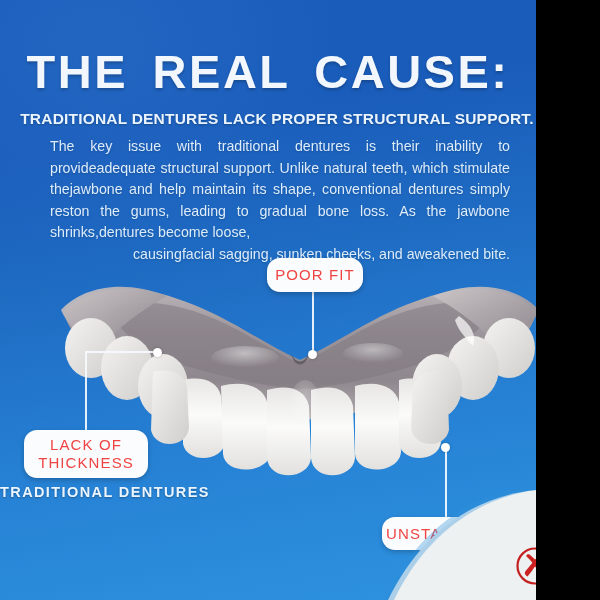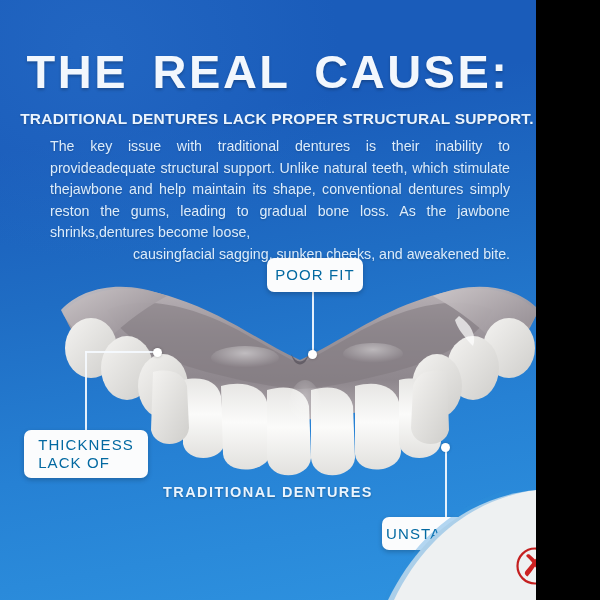--- a/index.html
+++ b/index.html
@@ -76,38 +76,38 @@
     top: 276px;
     width: 490px;
     height: 215px;
   }
   .denture-wrap svg { display: block; width: 100%; height: 100%; }
 
   .caption {
     position: absolute;
     left: 0; right: 0;
     top: 484px;
-    text-align: center;
+    text-align: left;
     color: #eaf5ff;
     font-size: 14.5px;
     font-weight: 700;
     letter-spacing: 1.4px;
     text-shadow: 0 1px 2px rgba(0,0,0,0.3);
   }
 
   
   .callout {
     position: absolute;
     background: #fbfcfd;
-    border-radius: 7px;
+    border-radius: 13px;
     box-shadow: 0 2px 5px rgba(0,0,0,0.22);
-    color: #0369a1;
+    color: #ef4444;
     font-size: 15px;
     letter-spacing: 1.1px;
-    text-align: left;
+    text-align: center;
     display: flex;
     align-items: center;
     justify-content: center;
     line-height: 18px;
   }
   #callout-poor-fit  { left: 267px; top: 258px; width: 96px;  height: 34px; }
   #callout-lack      { left: 24px;  top: 430px; width: 124px; height: 48px; }
   #callout-unstable  { left: 382px; top: 517px; width: 138px; height: 33px; }
 
   .leader {
@@ -246,22 +246,22 @@
     <div class="leader-line" style="left:445px; top:447px; width:2px; height:71px;"></div>
     <div class="leader-dot" style="left:441px; top:443px;"></div>
   </div>
 
   <div class="callout" id="callout-poor-fit">
     <span>POOR FIT</span>
   </div>
 
   <div class="callout" id="callout-lack">
     <div>
+      <div>LACK OF</div>
       <div>THICKNESS</div>
-      <div>LACK OF</div>
     </div>
   </div>
 
   <div class="callout" id="callout-unstable">
     <span>UNSTABLE BITE</span>
   </div>
 
   <div class="corner-swoosh">
     <svg viewBox="0 0 210 110" xmlns="http://www.w3.org/2000/svg" preserveAspectRatio="none">
       <path d="M210 0 C 150 6, 96 40, 62 110 L 210 110 Z" fill="#eef1f2"></path>

